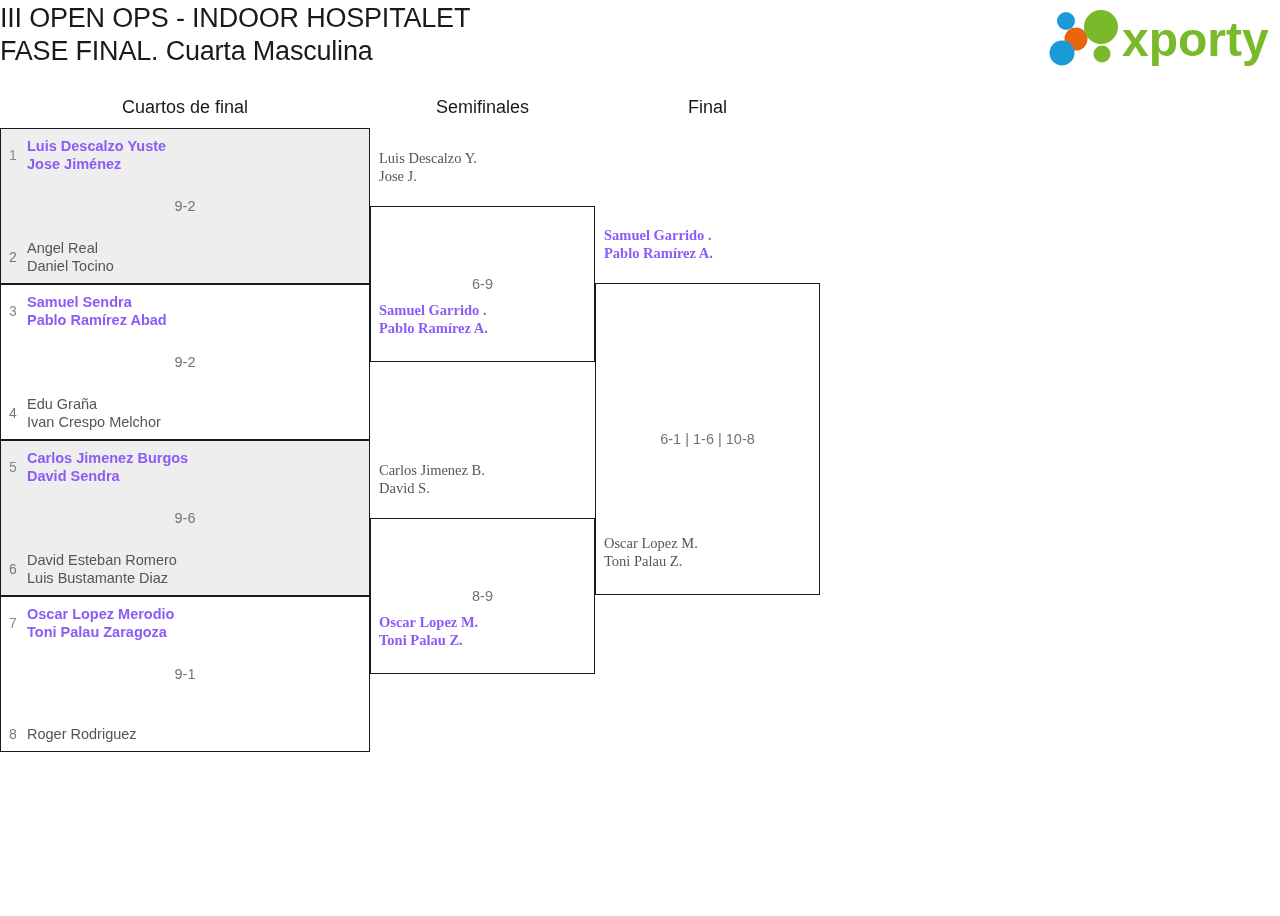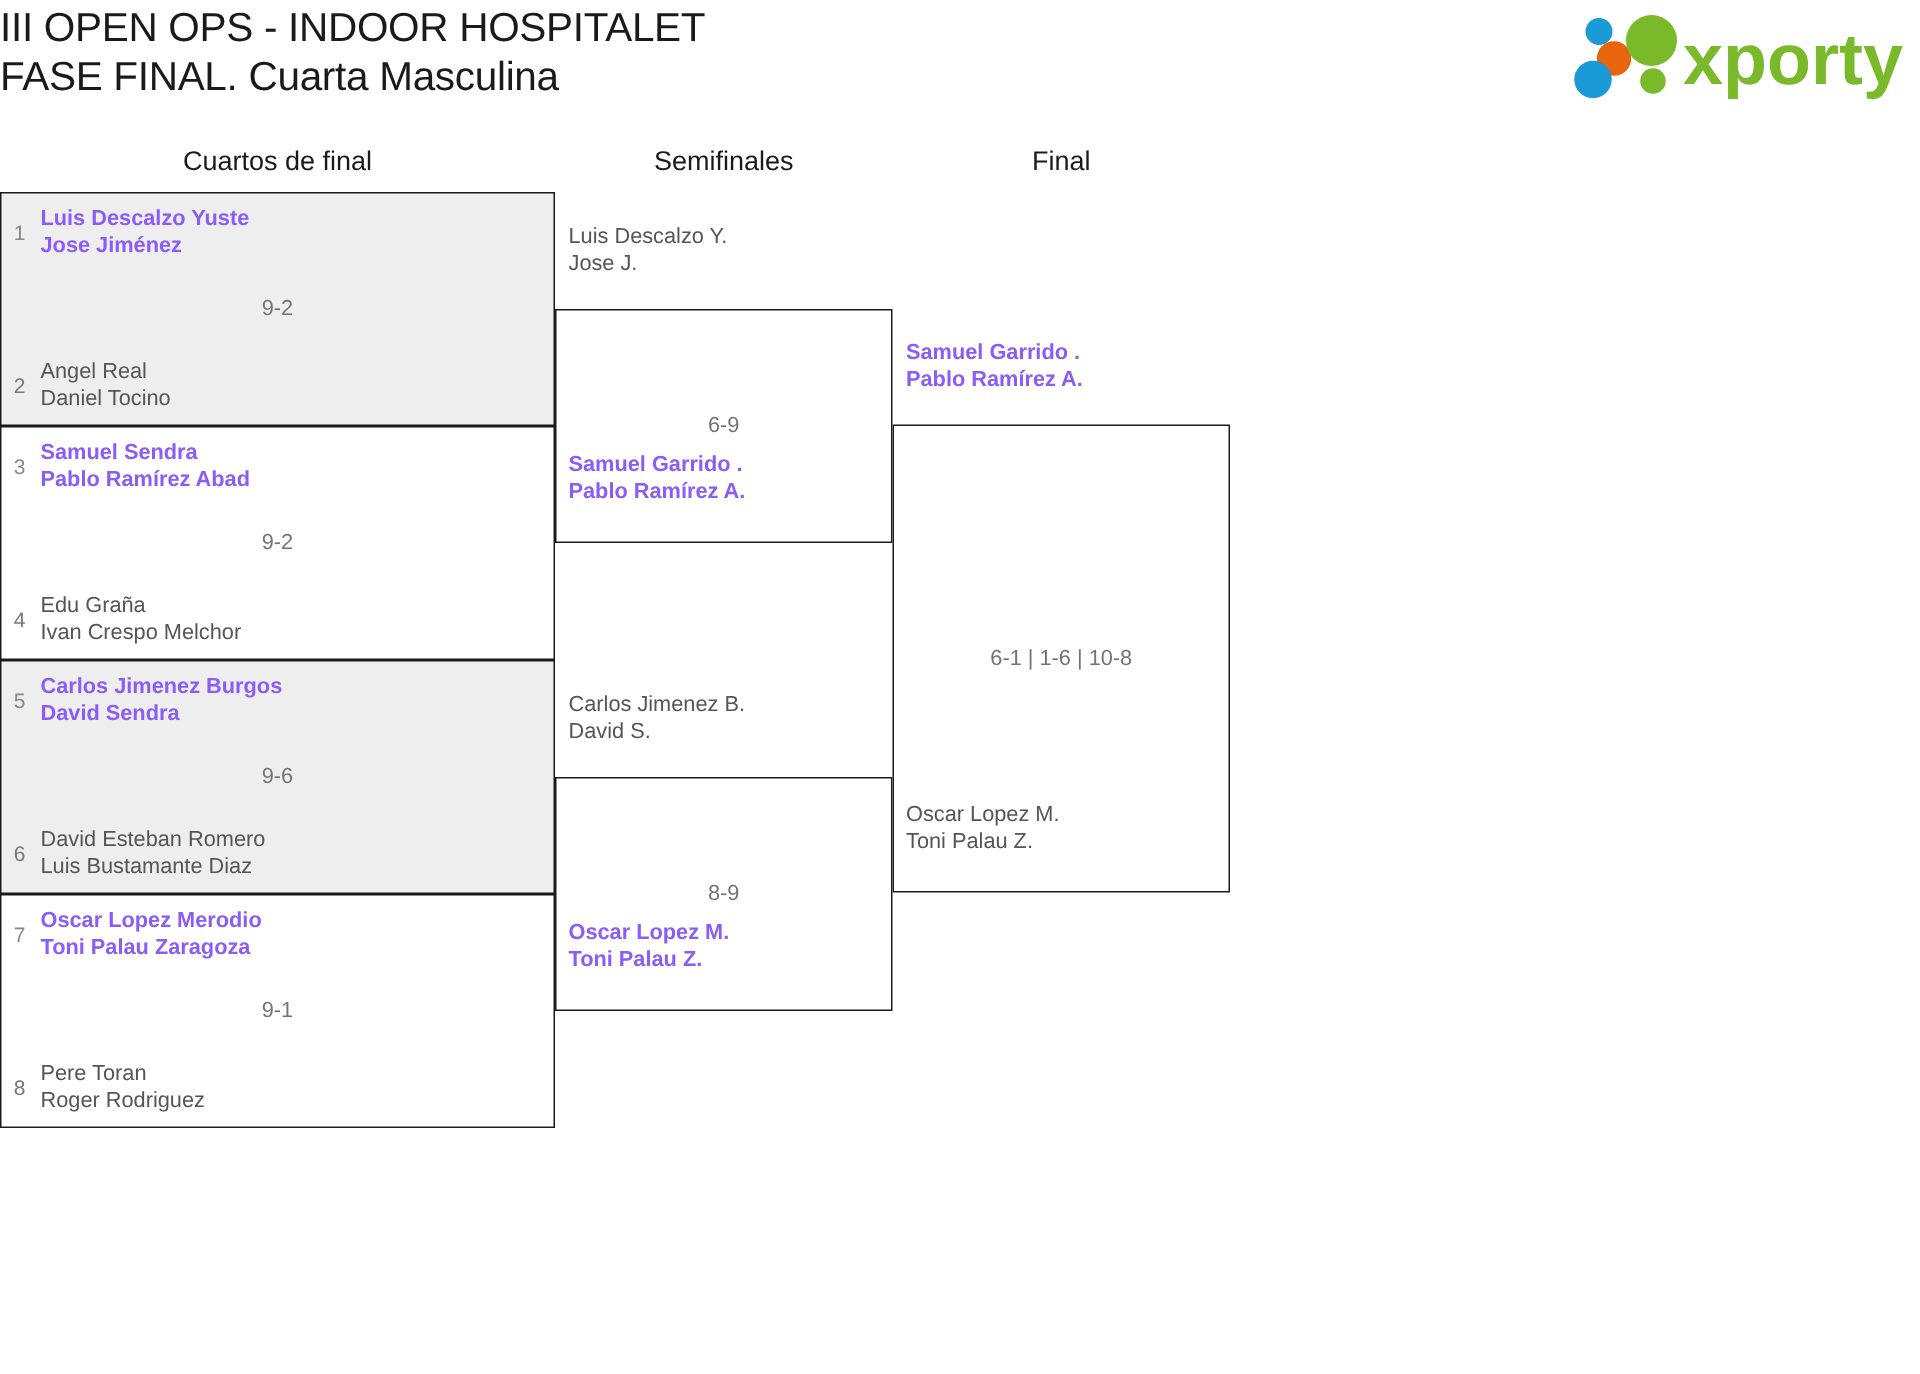--- a/index.html
+++ b/index.html
@@ -116,21 +116,21 @@
     transform: translateY(-50%);
     text-align: center;
     font-size: 14.5px;
     line-height: 18px;
     color: #737373;
     font-weight: 400;
   }
 
   
   .match.round-1 .competitor,
-  .match.round-2 .competitor { padding-left: 8px; }
+  .match.round-2 .competitor { padding-left: 8px; font-family: Liberation Serif, serif; }
 </style>
 </head>
 <body>
 
 <div id="tournament-title">
   <span class="line1">III OPEN OPS - INDOOR HOSPITALET</span>
   <span class="line2">FASE FINAL. Cuarta Masculina</span>
 </div>
 
 <div id="brand-logo">
@@ -194,21 +194,20 @@
 
   <div class="match round-0" style="left:0px; top:596px; width:370px; height:156px;">
     <div class="competitor top winner">
       <span class="seed">7</span>
       <span class="pname">Oscar Lopez Merodio</span>
       <span class="pname">Toni Palau Zaragoza</span>
     </div>
     <div class="score">9-1</div>
     <div class="competitor bottom loser">
       <span class="seed">8</span>
-      <span class="pname">Pere Toran</span>
       <span class="pname">Roger Rodriguez</span>
     </div>
   </div>
 
   <div class="match round-1" style="left:370px; top:206px; width:225px; height:156px;">
     <div class="competitor top loser" style="top:-58px;">
       <span class="pname">Luis Descalzo Y.</span>
       <span class="pname">Jose J.</span>
     </div>
     <div class="score">6-9</div>

